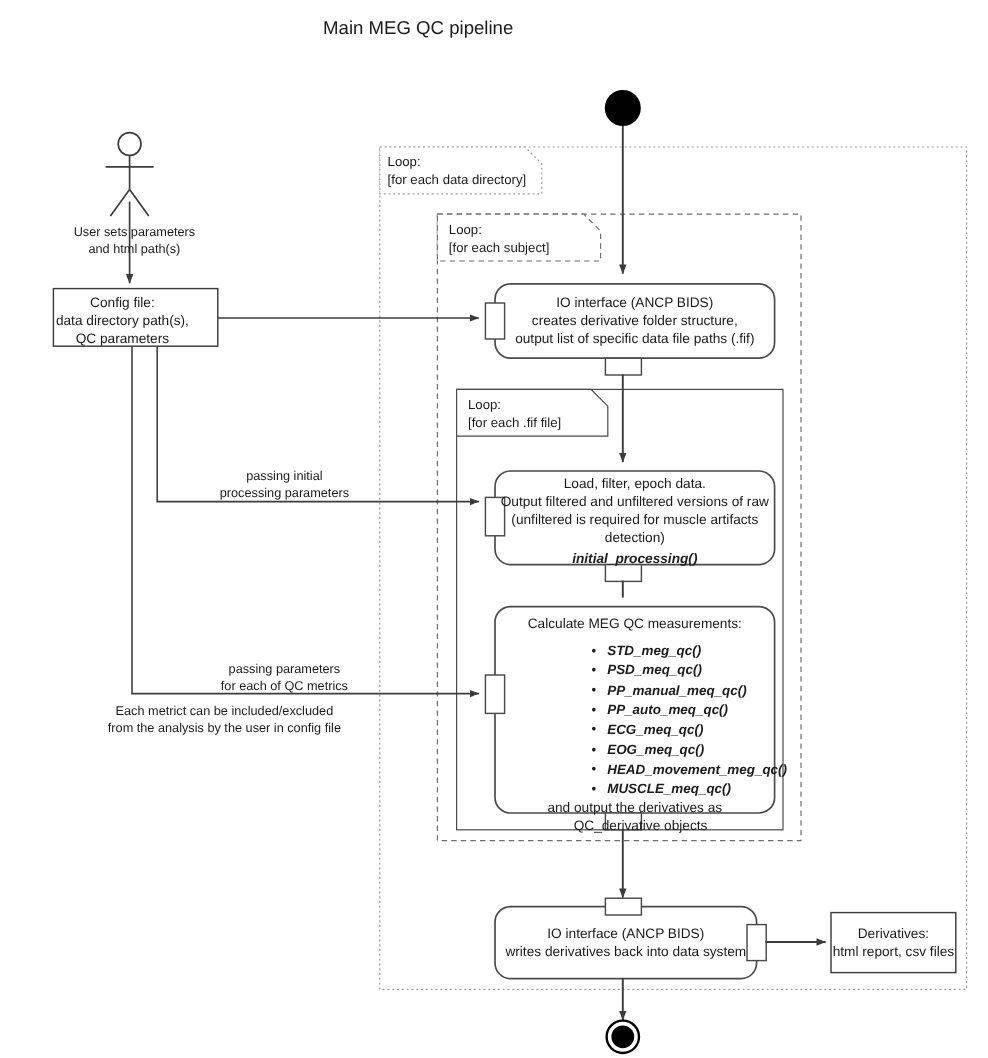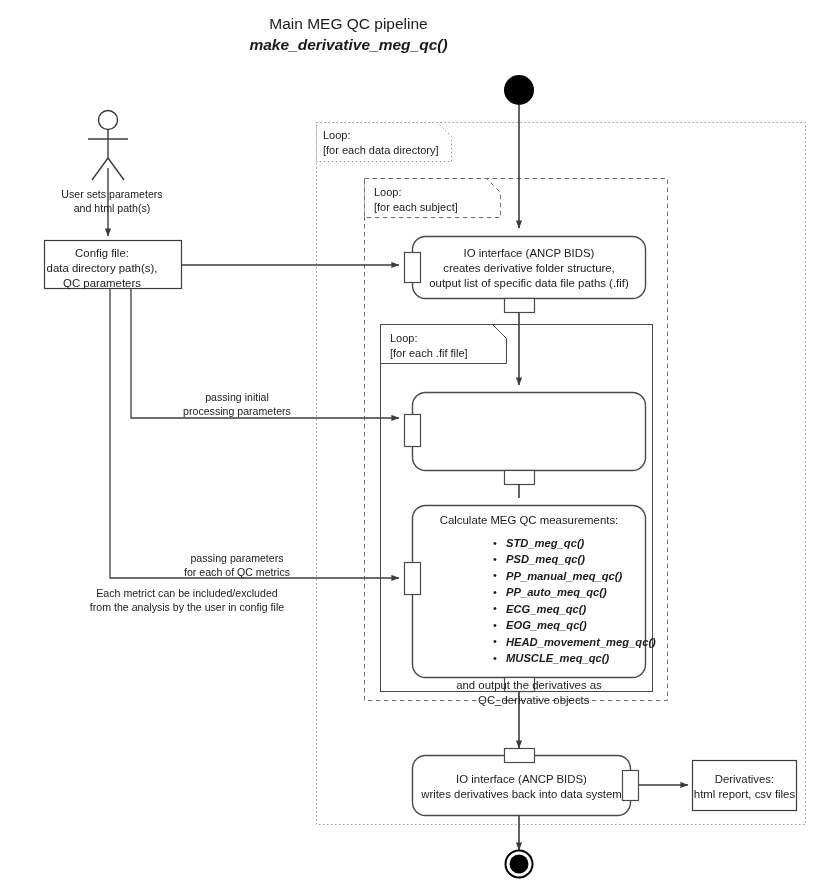--- a/index.html
+++ b/index.html
@@ -109,21 +109,20 @@
   #qc-list li::before {
     content: "\2022";
     position: absolute;
     left: -13px;
     top: -0.5px;
     font-weight: normal;
     font-style: normal;
     font-size: 11px;
   }
   #qc-output {
-    margin-top: 11px;
     text-align: center;
     font-size: 11.4px;
     line-height: 1.33;
     color: #1b1b1b;
     white-space: pre;
   }
 </style>
 </head>
 <body>
 
@@ -192,38 +191,44 @@
 
     <line x1="181" y1="265" x2="399" y2="265" stroke="#3c3c3c" stroke-width="1.3" marker-end="url(#arrow)"></line>
 
     <polyline points="131,289 131,418 399,418" fill="none" stroke="#3c3c3c" stroke-width="1.3" marker-end="url(#arrow)"></polyline>
 
     <polyline points="110,289 110,578 399,578" fill="none" stroke="#3c3c3c" stroke-width="1.3" marker-end="url(#arrow)"></polyline>
   </svg>
 
   <div class="abs" id="title-block">
     <div id="title-main">Main MEG QC pipeline</div>
-    <div id="title-fn">make_derivative_meg_qc()</div>
   </div>
 
   <div class="abs loop-label" style="left:317px; top:124px; width:134px;">Loop:
 [for each data directory]</div>
   <div class="abs loop-label" style="left:368px; top:181px; width:132px;">Loop:
 [for each subject]</div>
   <div class="abs loop-label" style="left:384px; top:327px; width:122px;">Loop:
 [for each .fif file]</div>
 
   <div class="abs rect-text" style="left:34px; top:246px; width:136px; white-space:pre;">Config file:
 data directory path(s),
 QC parameters</div>
 
   <div class="abs node-text" style="left:413px; top:246px; width:232px; white-space:pre;">IO interface (ANCP BIDS)
 creates derivative folder structure,
 output list of specific data file paths (.fif)</div>
 
+  <div class="abs node-text" style="left:413px; top:397px; width:232px;">
+    <div style="white-space:pre;">Load, filter, epoch data.
+Output filtered and unfiltered versions of raw
+(unfiltered is required for muscle artifacts
+detection)</div>
+    <div class="node-fn" style="margin-top:2px;">initial_processing()</div>
+  </div>
 
   <div class="abs" style="left:413px; top:514px; width:232px;">
     <div id="qc-title">Calculate MEG QC measurements:</div>
     <ul id="qc-list">
         <li>STD_meg_qc()</li>
         <li>PSD_meq_qc()</li>
         <li>PP_manual_meq_qc()</li>
         <li>PP_auto_meq_qc()</li>
         <li>ECG_meq_qc()</li>
         <li>EOG_meq_qc()</li>

